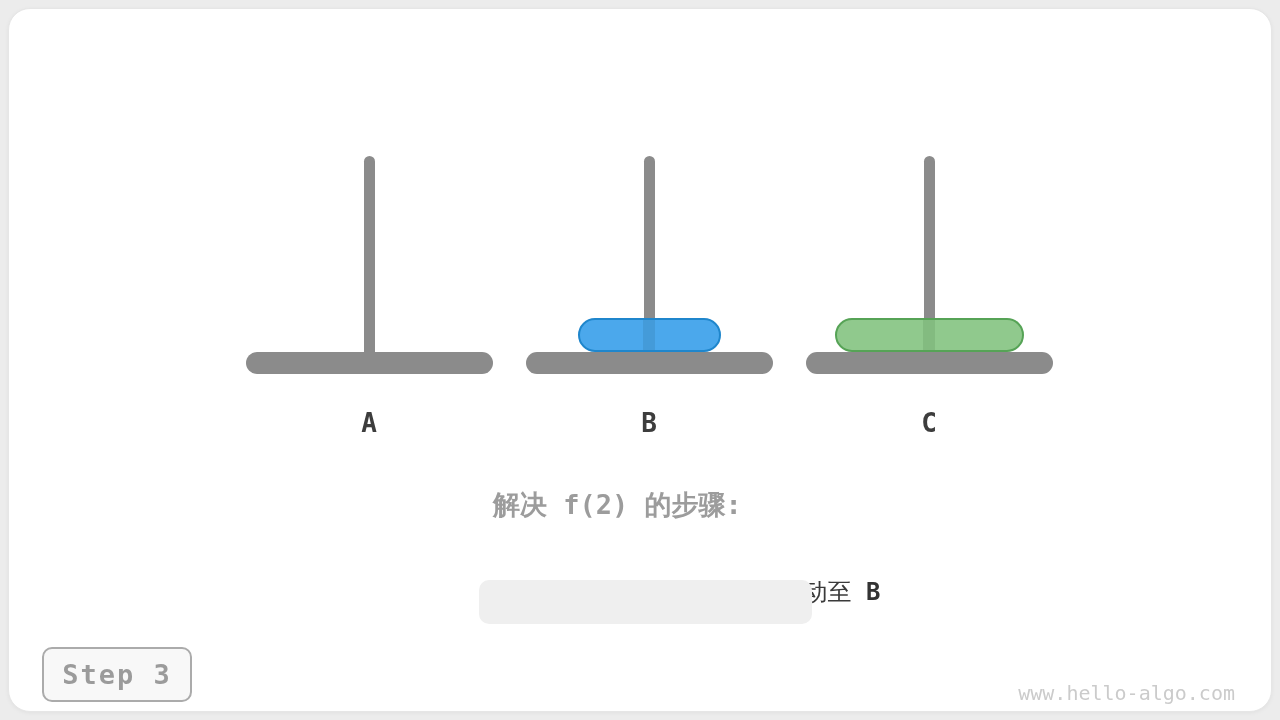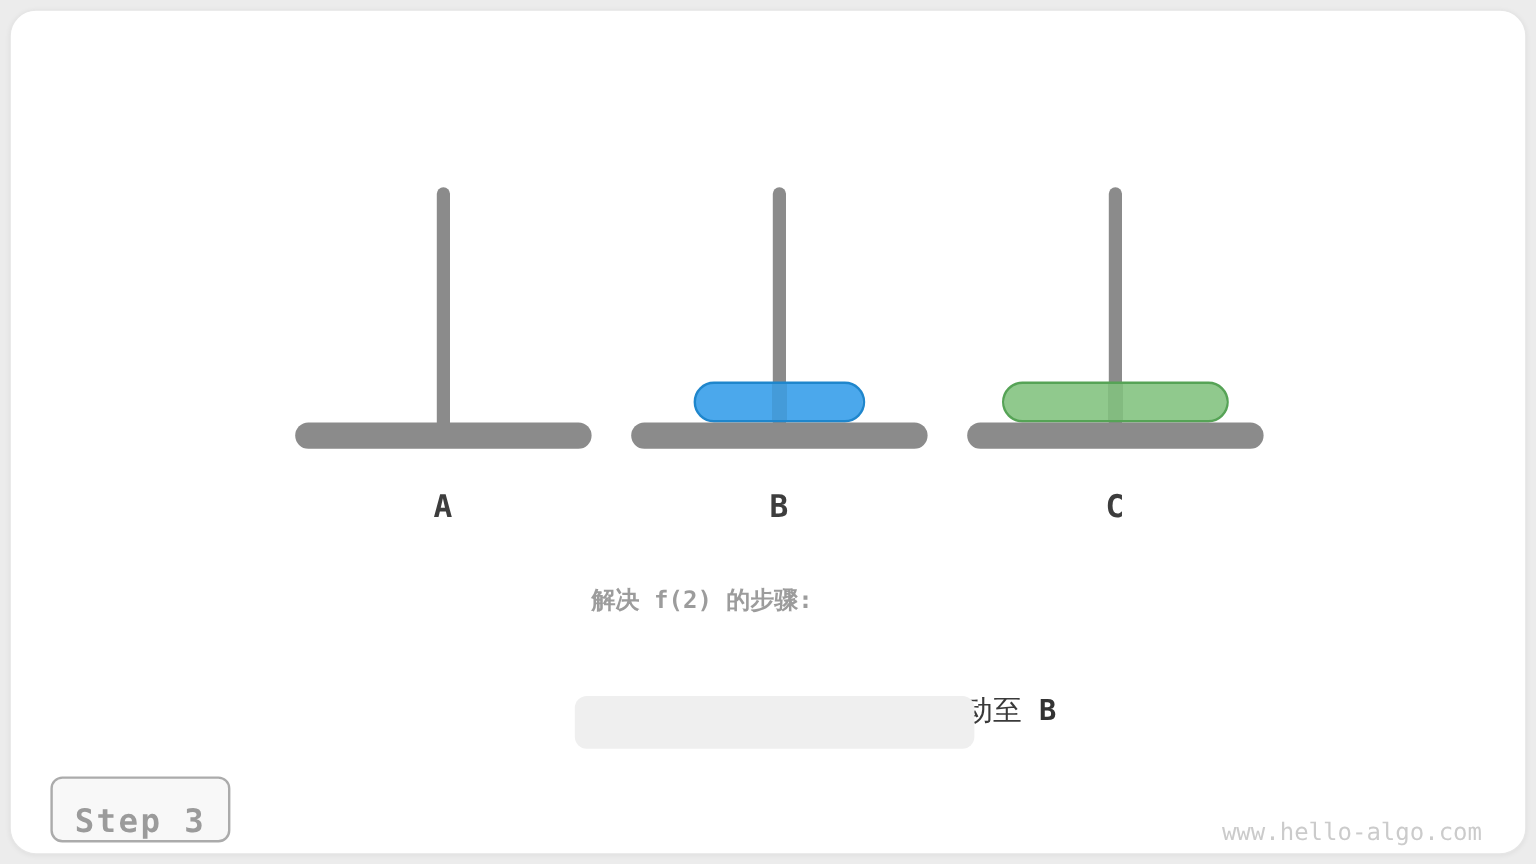--- a/index.html
+++ b/index.html
@@ -87,21 +87,21 @@
   }
   .label-a { left: 330px; }
   .label-b { left: 610px; }
   .label-c { left: 890px; }
   
   .caption-title {
     position: absolute;
     left: 484px;
     top: 478px;
     font-family: "DejaVu Sans Mono", "DejaVu Sans", sans-serif;
-    font-size: 20px;
+    font-size: 27px;
     font-weight: bold;
     color: #9c9c9c;
     white-space: pre;
   }
   .step-line {
     position: absolute;
     font-family: "DejaVu Sans Mono", "DejaVu Sans", sans-serif;
     font-size: 24px;
     color: #3a3a3a;
     white-space: pre;
@@ -127,21 +127,21 @@
     position: absolute;
     left: 33px;
     top: 638px;
     width: 150px;
     height: 55px;
     box-sizing: border-box;
     background: #f8f8f8;
     border: 2px solid #ababab;
     border-radius: 10px;
     display: flex;
-    align-items: flex-end;
+    align-items: center;
     justify-content: center;
     font-family: "DejaVu Sans Mono", "Liberation Mono", monospace;
     font-size: 27px;
     font-weight: bold;
     letter-spacing: 2px;
     color: #9b9b9b;
   }
   .watermark {
     position: absolute;
     right: 36px;

